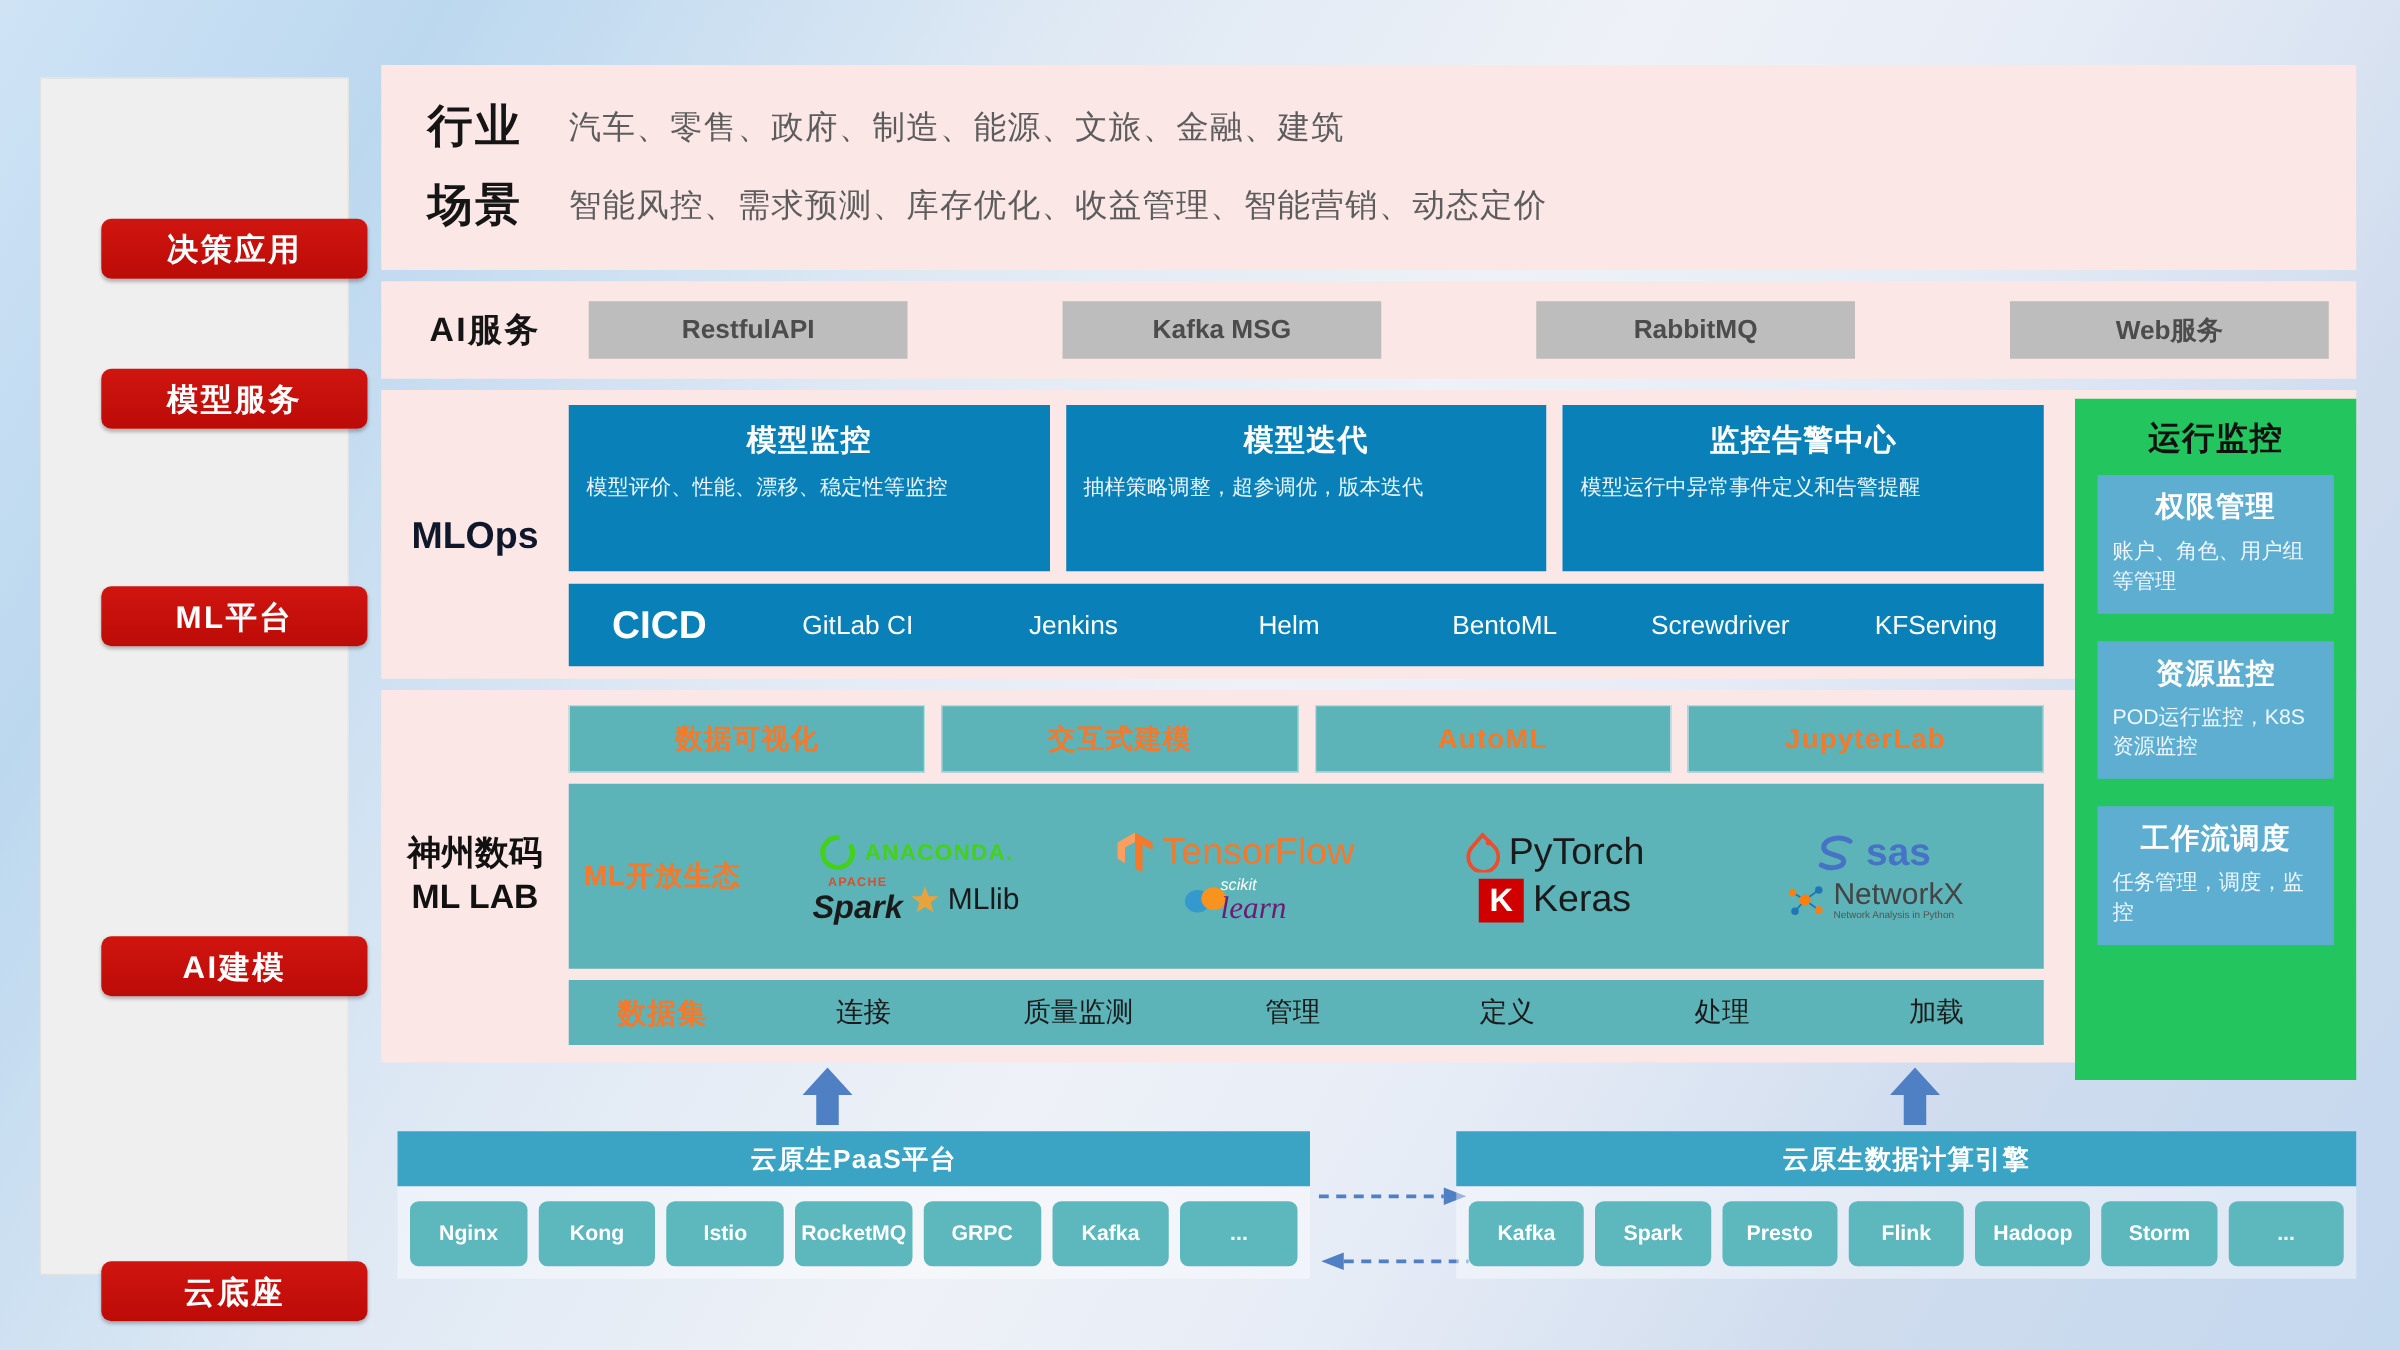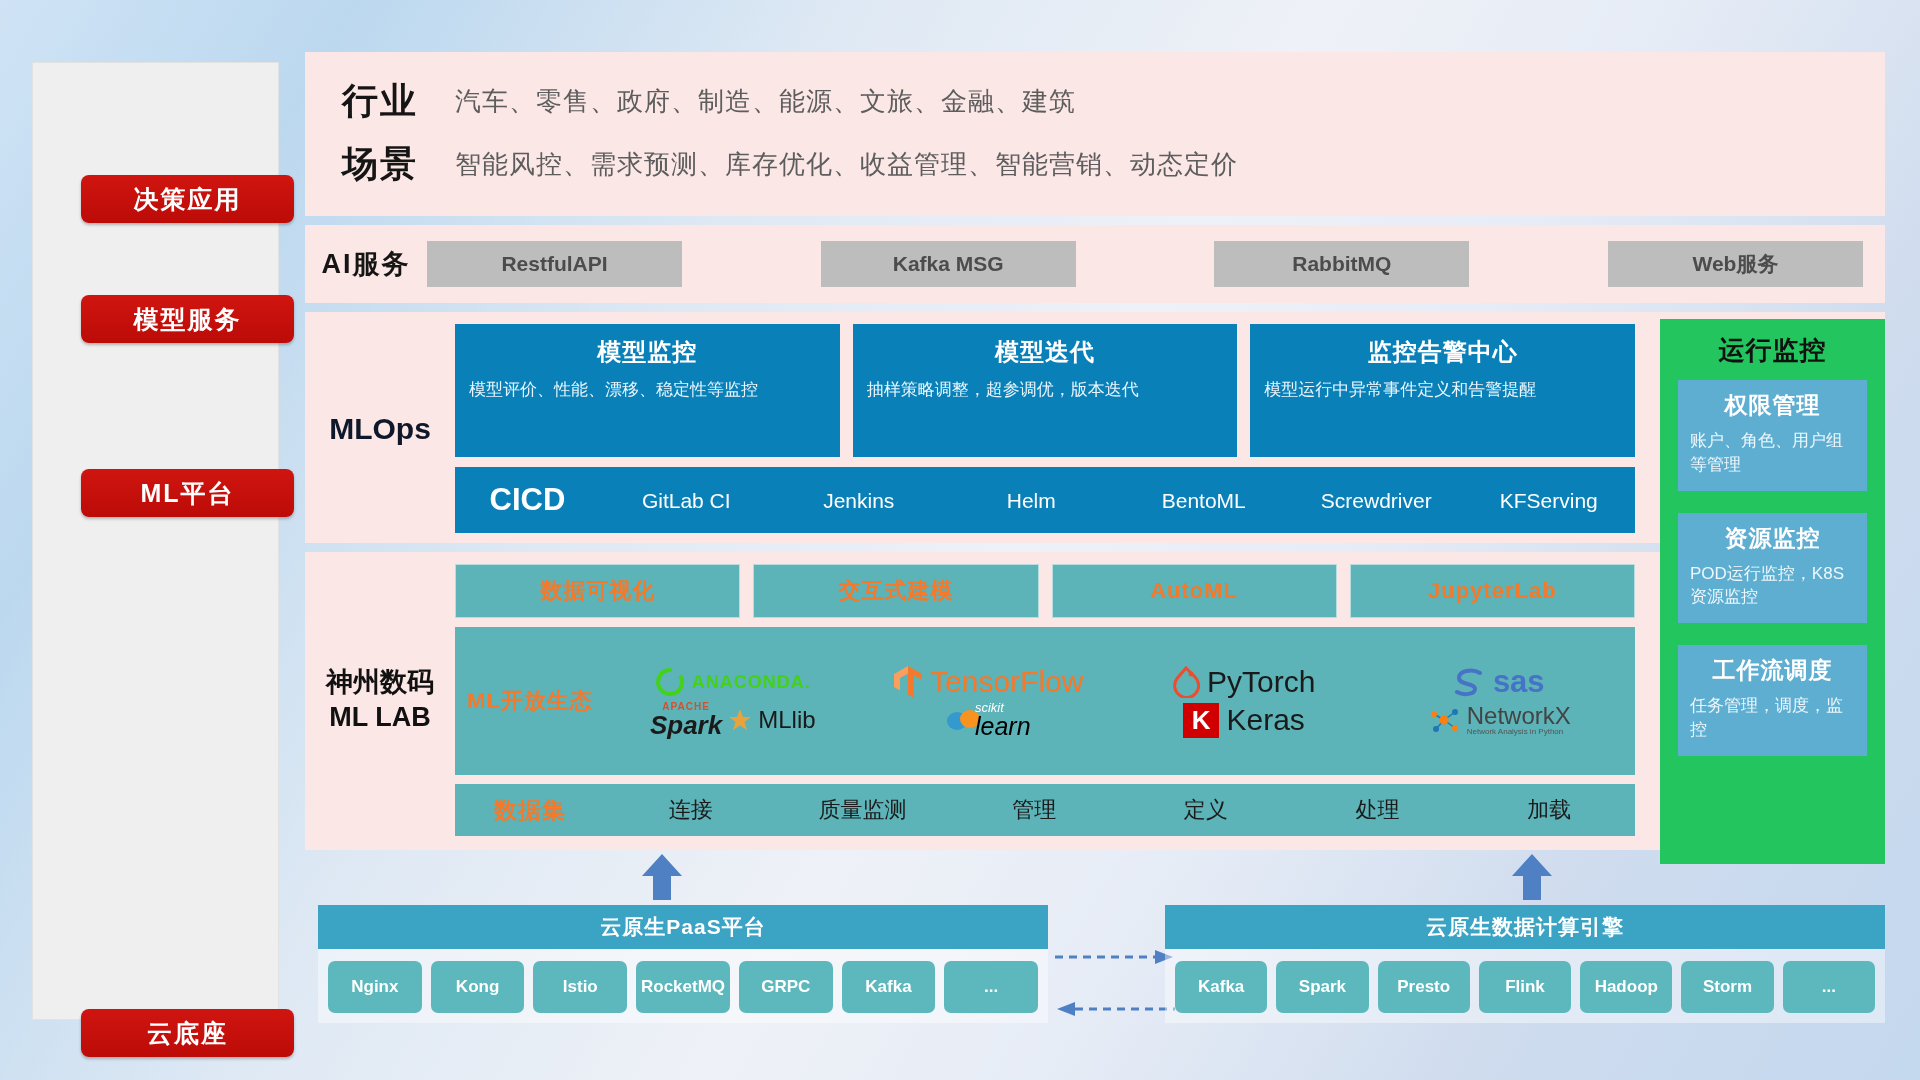--- a/index.html
+++ b/index.html
@@ -32,21 +32,21 @@
   .band + .band{margin-top:9px;}
 
   
   .b1{padding:18px 0 20px 0;}
   .kv{display:flex;align-items:center;padding:7px 0;}
   .kv .k{width:150px;text-align:center;font-size:36px;font-weight:bold;color:#151515;letter-spacing:2px;}
   .kv .v{font-size:26px;color:#5d5d5d;letter-spacing:1px;}
 
   
   .b2{display:flex;align-items:center;padding:16px 0 16px 0;}
-  .b2 .k{width:122px;text-align:center;font-size:27px;font-weight:bold;color:#151515;letter-spacing:2px;flex:none;}
+  .b2 .k{width:166px;text-align:center;font-size:27px;font-weight:bold;color:#151515;letter-spacing:2px;flex:none;}
   .b2 .boxes{flex:1;display:flex;gap:0;justify-content:space-between;padding-right:22px;}
   .gbox{width:255px;height:46px;background:#bdbdbd;color:#4c4c4c;font-size:21px;font-weight:bold;
         display:flex;align-items:center;justify-content:center;}
 
   
   .b3{display:flex;padding:12px 0 10px 0;}
   .b3 .k{width:150px;flex:none;display:flex;align-items:center;justify-content:center;
          font-size:30px;font-weight:bold;color:#0f172a;}
   .b3 .right{flex:1;padding-right:12px;}
   .mlops-cards{display:flex;gap:13px;}
@@ -93,20 +93,21 @@
 </style>
 </head>
 <body>
 
 <div class="stage">
 
   <div class="leftrail">
     <div class="pill p1">决策应用</div>
     <div class="pill p2">模型服务</div>
     <div class="pill p3">ML平台</div>
+    <div class="pill p4">AI建模</div>
     <div class="pill p5">云底座</div>
   </div>
 
   <div class="main">
 
     <div class="band b1">
       <div class="kv">
         <div class="k">行业</div>
         <div class="v">汽车、零售、政府、制造、能源、文旅、金融、建筑</div>
       </div>
@@ -218,21 +219,21 @@
               <span style="color:#1a1a1a;font-size:24px;">MLlib</span>
             </div>
 
             <div class="logo">
               <svg width="34" height="30" viewBox="0 0 34 30">
                 <ellipse cx="11" cy="16" rx="10" ry="9" fill="#3499cd"></ellipse>
                 <ellipse cx="24" cy="14" rx="10" ry="9" fill="#f7931e"></ellipse>
               </svg>
               <div style="display:flex;flex-direction:column;line-height:1;margin-left:-12px;">
                 <span style="color:#fff;font-size:13px;font-style:italic;">scikit</span>
-                <span style="color:#000000;font-size:25px;font-style:italic;">learn</span>
+                <span style="color:#701a75;font-size:25px;font-style:italic;font-family:Liberation Serif, serif;">learn</span>
               </div>
             </div>
 
             <div class="logo">
               <span style="background:#d00000;color:#fff;font-size:26px;font-weight:bold;padding:2px 9px;">K</span>
               <span style="color:#1a1a1a;font-size:30px;">Keras</span>
             </div>
 
             <div class="logo">
               <svg width="32" height="28" viewBox="0 0 32 28">

